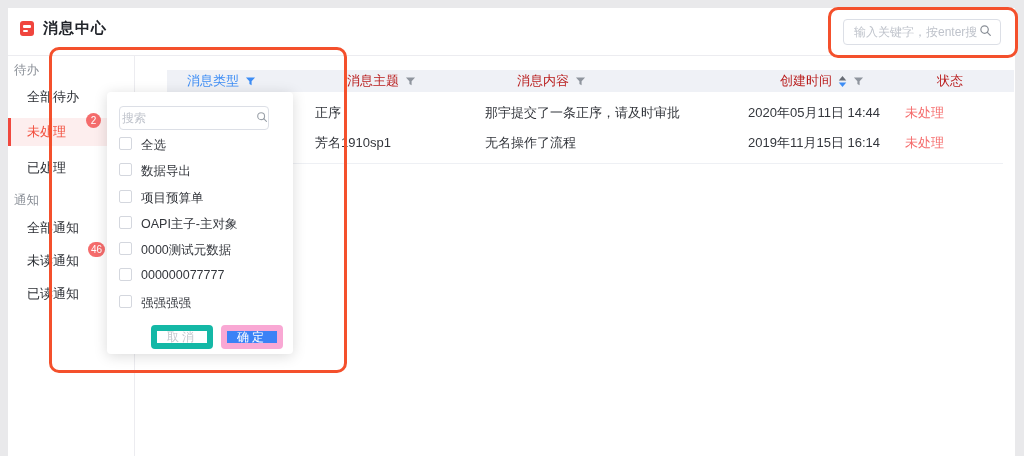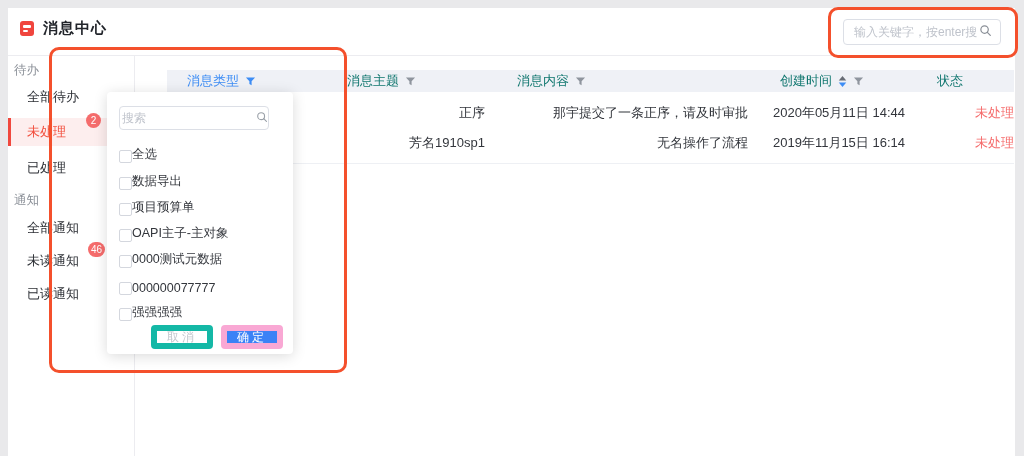--- a/index.html
+++ b/index.html
@@ -23,35 +23,35 @@
   .icon-mag{flex:0 0 auto;}
   
   .sidebar{position:absolute;left:0;top:48px;width:127px;bottom:0;border-right:1px solid #ececf0;background:#fff;box-sizing:border-box;}
   .side-sec{position:absolute;left:6px;height:24px;line-height:24px;font-size:12.5px;color:#8a8f97;}
   .side-item{position:absolute;left:0;width:127px;height:28px;line-height:28px;font-size:13px;color:#2c2f35;cursor:pointer;box-sizing:border-box;padding-left:19px;}
   .side-item.active{background:#fdeeee;color:#f2503f;border-left:3px solid #f0483e;padding-left:16px;}
   .badge{position:absolute;background:#f56c6c;color:#fff;border-radius:8px;font-size:10px;line-height:15px;height:15px;min-width:15px;text-align:center;padding:0 3px;box-sizing:border-box;z-index:3;}
   
   .main{position:absolute;left:127px;top:48px;right:0;bottom:0;background:#fff;}
   .thead{position:absolute;left:0;top:14px;right:1px;height:22px;background:#eff1f6;display:grid;grid-template-columns:160px 170px 263px 157px auto;align-items:center;padding-left:20px;box-sizing:border-box;margin-left:32px;}
-  .th{font-size:13px;color:#0f766e;display:flex;align-items:center;gap:6px;white-space:nowrap;}
+  .th{font-size:13px;color:#b91c1c;display:flex;align-items:center;gap:6px;white-space:nowrap;}
   .th.blue{color:#3d8df5;}
-  .trow{position:absolute;left:0;right:1px;height:42px;border-bottom:1px solid #eef0f4;display:grid;grid-template-columns:160px 170px 263px 157px auto;align-items:center;padding-left:20px;box-sizing:border-box;background:#fff;text-align:right;}
+  .trow{position:absolute;left:0;right:12px;height:42px;border-bottom:1px solid #eef0f4;display:grid;grid-template-columns:160px 170px 263px 157px auto;align-items:center;padding-left:20px;box-sizing:border-box;background:#fff;}
   .trow1{top:36px;} .trow2{top:66px;}
   .td{font-size:13px;color:#33363c;white-space:nowrap;overflow:hidden;}
   .td.status{color:#f56c6c;}
   .sorter{display:inline-flex;flex-direction:column;gap:1px;line-height:0;}
   
   .popup{position:absolute;left:107px;top:92px;width:186px;height:262px;background:#fff;border-radius:4px;
          box-shadow:0 2px 14px rgba(0,0,0,0.15);z-index:20;box-sizing:border-box;}
   .popup-search{position:absolute;left:12px;top:14px;width:150px;height:24px;border:1px solid #dcdfe6;border-radius:4px;display:flex;align-items:center;box-sizing:border-box;padding:0 0;}
   .popup-search input{border:none;outline:none;flex:1;min-width:0;font-size:12px;color:#333;font-family:inherit;background:transparent;}
   .popup-search input::placeholder{color:#c0c4cc;}
   .opt-list{position:absolute;left:12px;top:45px;right:8px;}
-  .opt{height:26.3px;display:flex;align-items:flex-end;cursor:pointer;}
+  .opt{height:26.3px;display:flex;align-items:flex-start;gap:9px;cursor:pointer;}
   .cbx{width:13px;height:13px;border:1px solid #d4d7de;border-radius:2px;background:#fff;flex:0 0 auto;box-sizing:border-box;}
   .opt-label{font-size:12.5px;color:#33363c;white-space:nowrap;}
   .popup-footer{position:absolute;right:10px;top:233px;display:flex;gap:8px;}
   .btn{height:24px;border-radius:4px;font-size:12px;display:flex;align-items:center;justify-content:center;box-sizing:border-box;cursor:pointer;letter-spacing:3px;padding:0 10px;font-family:inherit;}
   .btn-cancel{background:#fff;border:6px solid #14b8a6;color:#c3c7ce;}
   .btn-confirm{background:#3b82f6;border:6px solid #f9a8d4;color:#fff;}
   
   .anno{position:absolute;border:3px solid #f4502c;border-radius:10px;z-index:50;pointer-events:none;background:transparent;}
   .anno1{left:828px;top:7px;width:184px;height:45px;}
   .anno2{left:49px;top:47px;width:292px;height:320px;}

